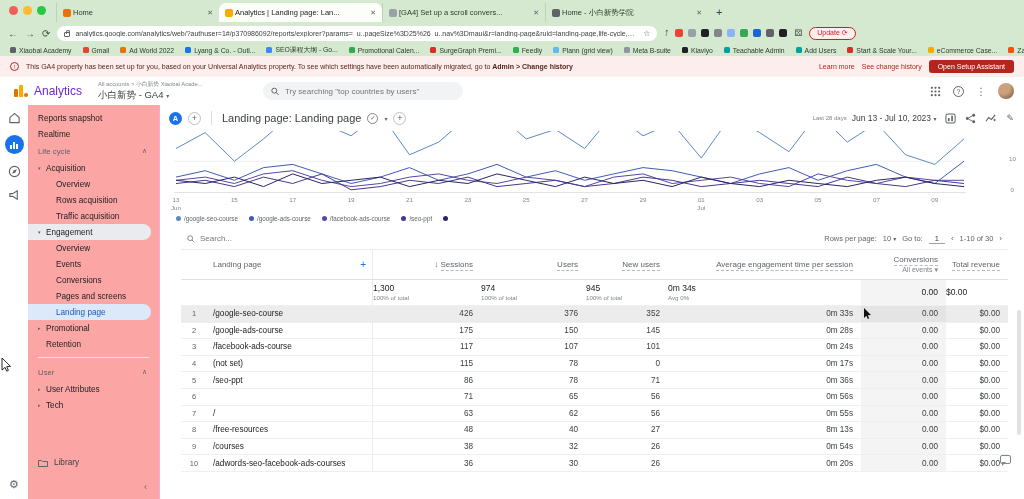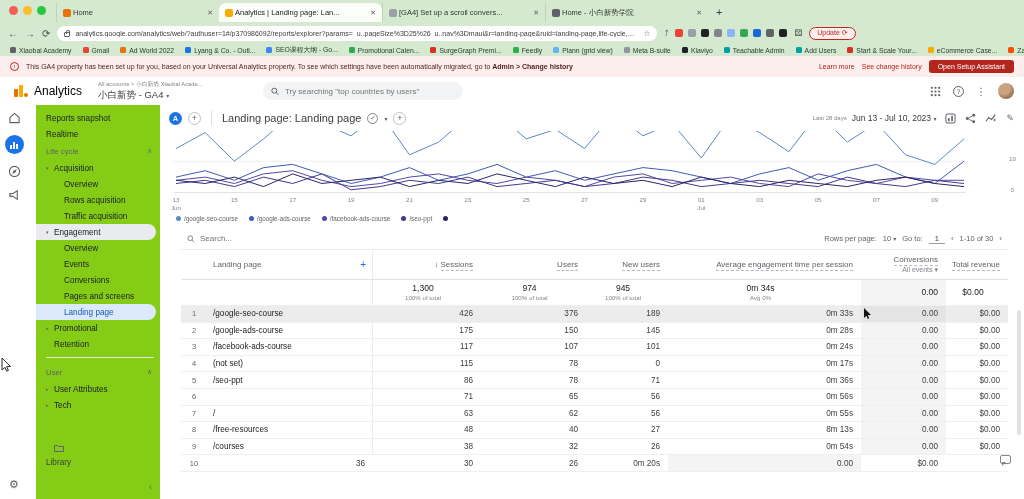--- a/index.html
+++ b/index.html
@@ -42,46 +42,46 @@
   .banner-spacer { flex:1; }
   .banner-link { font-size:7px; color:#b3261e; white-space:nowrap; }
   .setupbtn { background:#b3261e; color:#fff; font-size:7px; padding:3px 9px; border-radius:3px; white-space:nowrap; }
 
   
   .appheader { position:absolute; left:0; top:77px; width:1024px; height:28px; background:#fff; display:flex; align-items:center; }
   .ga-logo { display:flex; align-items:flex-end; gap:1.5px; margin:0 6px 0 14px; height:12px; }
   .ga-logo i { display:block; width:3.5px; background:#f9ab00; border-radius:1px; }
   .ga-logo i.b1{height:12px}.ga-logo i.b2{height:8px; background:#e37400;}
   .ga-logo i.b3{height:4px; width:4px; border-radius:50%; background:#e37400;}
-  .product { font-size:12px; color:#000000; margin-right:16px; }
+  .product { font-size:12px; color:#6d28d9; margin-right:16px; }
   .acct { display:flex; flex-direction:column; line-height:1.25; }
   .acct .bc { font-size:5.8px; color:#80868b; }
   .acct .prop { font-size:9.5px; color:#3c4043; }
   .searchbox { margin-left:60px; width:200px; height:18px; background:#f1f3f4; border-radius:9px; display:flex; align-items:center; gap:6px; padding:0 8px; }
   .searchbox input { border:none; outline:none; background:transparent; font-size:8px; color:#5f6368; width:100%; font-family:"Liberation Sans",sans-serif; }
   .hdr-right { position:absolute; right:10px; top:0; height:28px; display:flex; align-items:center; gap:12px; }
   .qicon { width:11px; height:11px; border:1px solid #5f6368; border-radius:50%; font-size:7px; color:#5f6368; display:flex; align-items:center; justify-content:center; }
   .dots3 { font-size:10px; color:#5f6368; }
   .avatar { width:16px; height:16px; border-radius:50%; background:radial-gradient(circle at 35% 30%, #caa27e 0 40%, #7a5a44 90%); }
 
   
   .rail { position:absolute; left:0; top:105px; bottom:0; width:28px; background:#fff; display:flex; flex-direction:column; align-items:center; padding-top:7px; gap:11px; }
   .rail .active-circle { width:19px; height:19px; background:#1a73e8; border-radius:50%; display:flex; align-items:center; justify-content:center; }
   .gear { position:absolute; bottom:8px; left:0; width:28px; text-align:center; font-size:11px; color:#5f6368; }
 
-  .nav { position:absolute; left:36px; top:105px; bottom:0; width:132px; background:#84cc16; border-right:4px solid #f9a8d4; padding-top:5px; font-size:8.2px; color:#202124; }
+  .nav { position:absolute; left:28px; top:105px; bottom:0; width:132px; background:#fca5a5; border-right:1px solid #f9a8d4; padding-top:5px; font-size:8.2px; color:#202124; }
   .nav-item { height:16px; display:flex; align-items:center; gap:4px; padding-left:10px; border-radius:0 9px 9px 0; margin-right:8px; white-space:nowrap; }
   .nav-item.i1{padding-left:18px}.nav-item.i2{padding-left:28px}
   .nav-item .arr { font-size:5px; color:#5f6368; width:4px; margin-left:-8px; }
   .nav-item.selected { background:#dce9fb; color:#185abc; }
   .nav-item.highlight { background:#e9ebee; }
   .nav-section { height:18px; display:flex; align-items:center; justify-content:space-between; padding:0 12px 0 10px; color:#5f6368; font-size:7.8px; }
   .nav-section .collapse { font-size:7px; color:#5f6368; }
   .nav-divider { border-top:1px solid #e4e4e4; margin:5px 10px; }
-  .library-row { position:absolute; bottom:32px; left:10px; display:flex; align-items:center; gap:6px; font-size:8.2px; color:#3c4043;flex-direction:column; }
+  .library-row { position:absolute; bottom:32px; left:10px; display:flex; align-items:center; gap:6px; font-size:8.2px; color:#3c4043; }
   .nav-collapse { position:absolute; bottom:7px; right:12px; font-size:9px; color:#5f6368; }
 
   
   .main { position:absolute; left:160px; top:105px; right:0; bottom:0; background:#fff; }
   .rep-header { position:absolute; left:0; top:0; right:0; height:26px; display:flex; align-items:center; padding-left:9px; gap:6px; }
   .seg-chip { width:13px; height:13px; border-radius:50%; background:#1a73e8; color:#fff; font-size:7.5px; font-weight:bold; display:flex; align-items:center; justify-content:center; }
   .add-circle { width:13px; height:13px; border-radius:50%; border:1px solid #bdc1c6; color:#5f6368; font-size:9px; line-height:11px; text-align:center; }
   .vdiv { width:1px; height:14px; background:#dadce0; margin:0 4px; }
   .rep-title { font-size:11px; color:#3c4043; }
   .check-circle { width:11px; height:11px; border:1px solid #80868b; border-radius:50%; color:#5f6368; font-size:6.5px; display:flex; align-items:center; justify-content:center; }
@@ -111,21 +111,21 @@
 
   .grid { display:grid; grid-template-columns:26px 166px 108px 105px 82px 193px 85px 1fr; align-items:center; }
   .thead { height:30px; border-bottom:1px solid #e0e0e0; font-size:8px; color:#5f6368; }
   .thead .hcell { text-align:right; padding-right:8px; }
   .hu { border-bottom:1px dashed #b6babf; padding-bottom:1px; }
   .c-land { border-right:1px solid #ececec; align-self:stretch; display:flex; align-items:center; }
   .landhdr { justify-content:space-between; padding-right:6px; }
   .plus-dim { color:#1a73e8; font-size:10px; }
   .conv-sub { display:block; font-size:7px; color:#80868b; margin-top:2px; }
   .totals { height:26px; font-size:8.5px; color:#202124; border-bottom:1px solid #f0f0f0; }
-  .totals .tcell { text-align:center; padding-right:8px; line-height:1.3; }
+  .totals .tcell { text-align:left; padding-right:8px; line-height:1.3; }
   .tsub { display:block; font-size:6.2px; color:#80868b; }
   .trow { height:16.6px; font-size:8.2px; color:#202124; border-bottom:1px solid #efefef; }
   .trow .num { text-align:right; padding-right:8px; color:#3c4043; }
   .trow .ridx { text-align:center; color:#5f6368; font-size:7.5px; }
   .trow .rpage { padding-left:6px; white-space:nowrap; overflow:hidden; }
   .trow.hl { background:#ececec; }
   .c-conv { background:#f4f4f4; align-self:stretch; display:flex; align-items:center; justify-content:flex-end; }
   .trow.hl .c-conv { background:#e4e4e4; }
 
   .scrollbar { position:absolute; right:3px; top:205px; width:4px; height:125px; background:#dfe1e5; border-radius:2px; }
@@ -534,21 +534,21 @@
         <span class="tcell c-conv" style="padding-right:8px;">0.00</span>
         <span class="tcell">$0.00</span>
       </div>
 
       <div id="table-rows">
           <div class="grid trow hl">
             <span class="ridx">1</span>
             <span class="c-land rpage">/google-seo-course</span>
             <span class="num">426</span>
             <span class="num">376</span>
-            <span class="num">189</span>
+            <span class="num">352</span>
             <span class="num">0m 33s</span>
             <span class="num c-conv">0.00</span>
             <span class="num">$0.00</span>
           </div>
           <div class="grid trow">
             <span class="ridx">2</span>
             <span class="c-land rpage">/google-ads-course</span>
             <span class="num">175</span>
             <span class="num">150</span>
             <span class="num">145</span>
@@ -621,20 +621,21 @@
             <span class="c-land rpage">/courses</span>
             <span class="num">38</span>
             <span class="num">32</span>
             <span class="num">26</span>
             <span class="num">0m 54s</span>
             <span class="num c-conv">0.00</span>
             <span class="num">$0.00</span>
           </div>
           <div class="grid trow">
             <span class="ridx">10</span>
+            <span class="c-land rpage">/adwords-seo-facebook-ads-courses</span>
             <span class="num">36</span>
             <span class="num">30</span>
             <span class="num">26</span>
             <span class="num">0m 20s</span>
             <span class="num c-conv">0.00</span>
             <span class="num">$0.00</span>
           </div>
         </div>
     </div>
 

